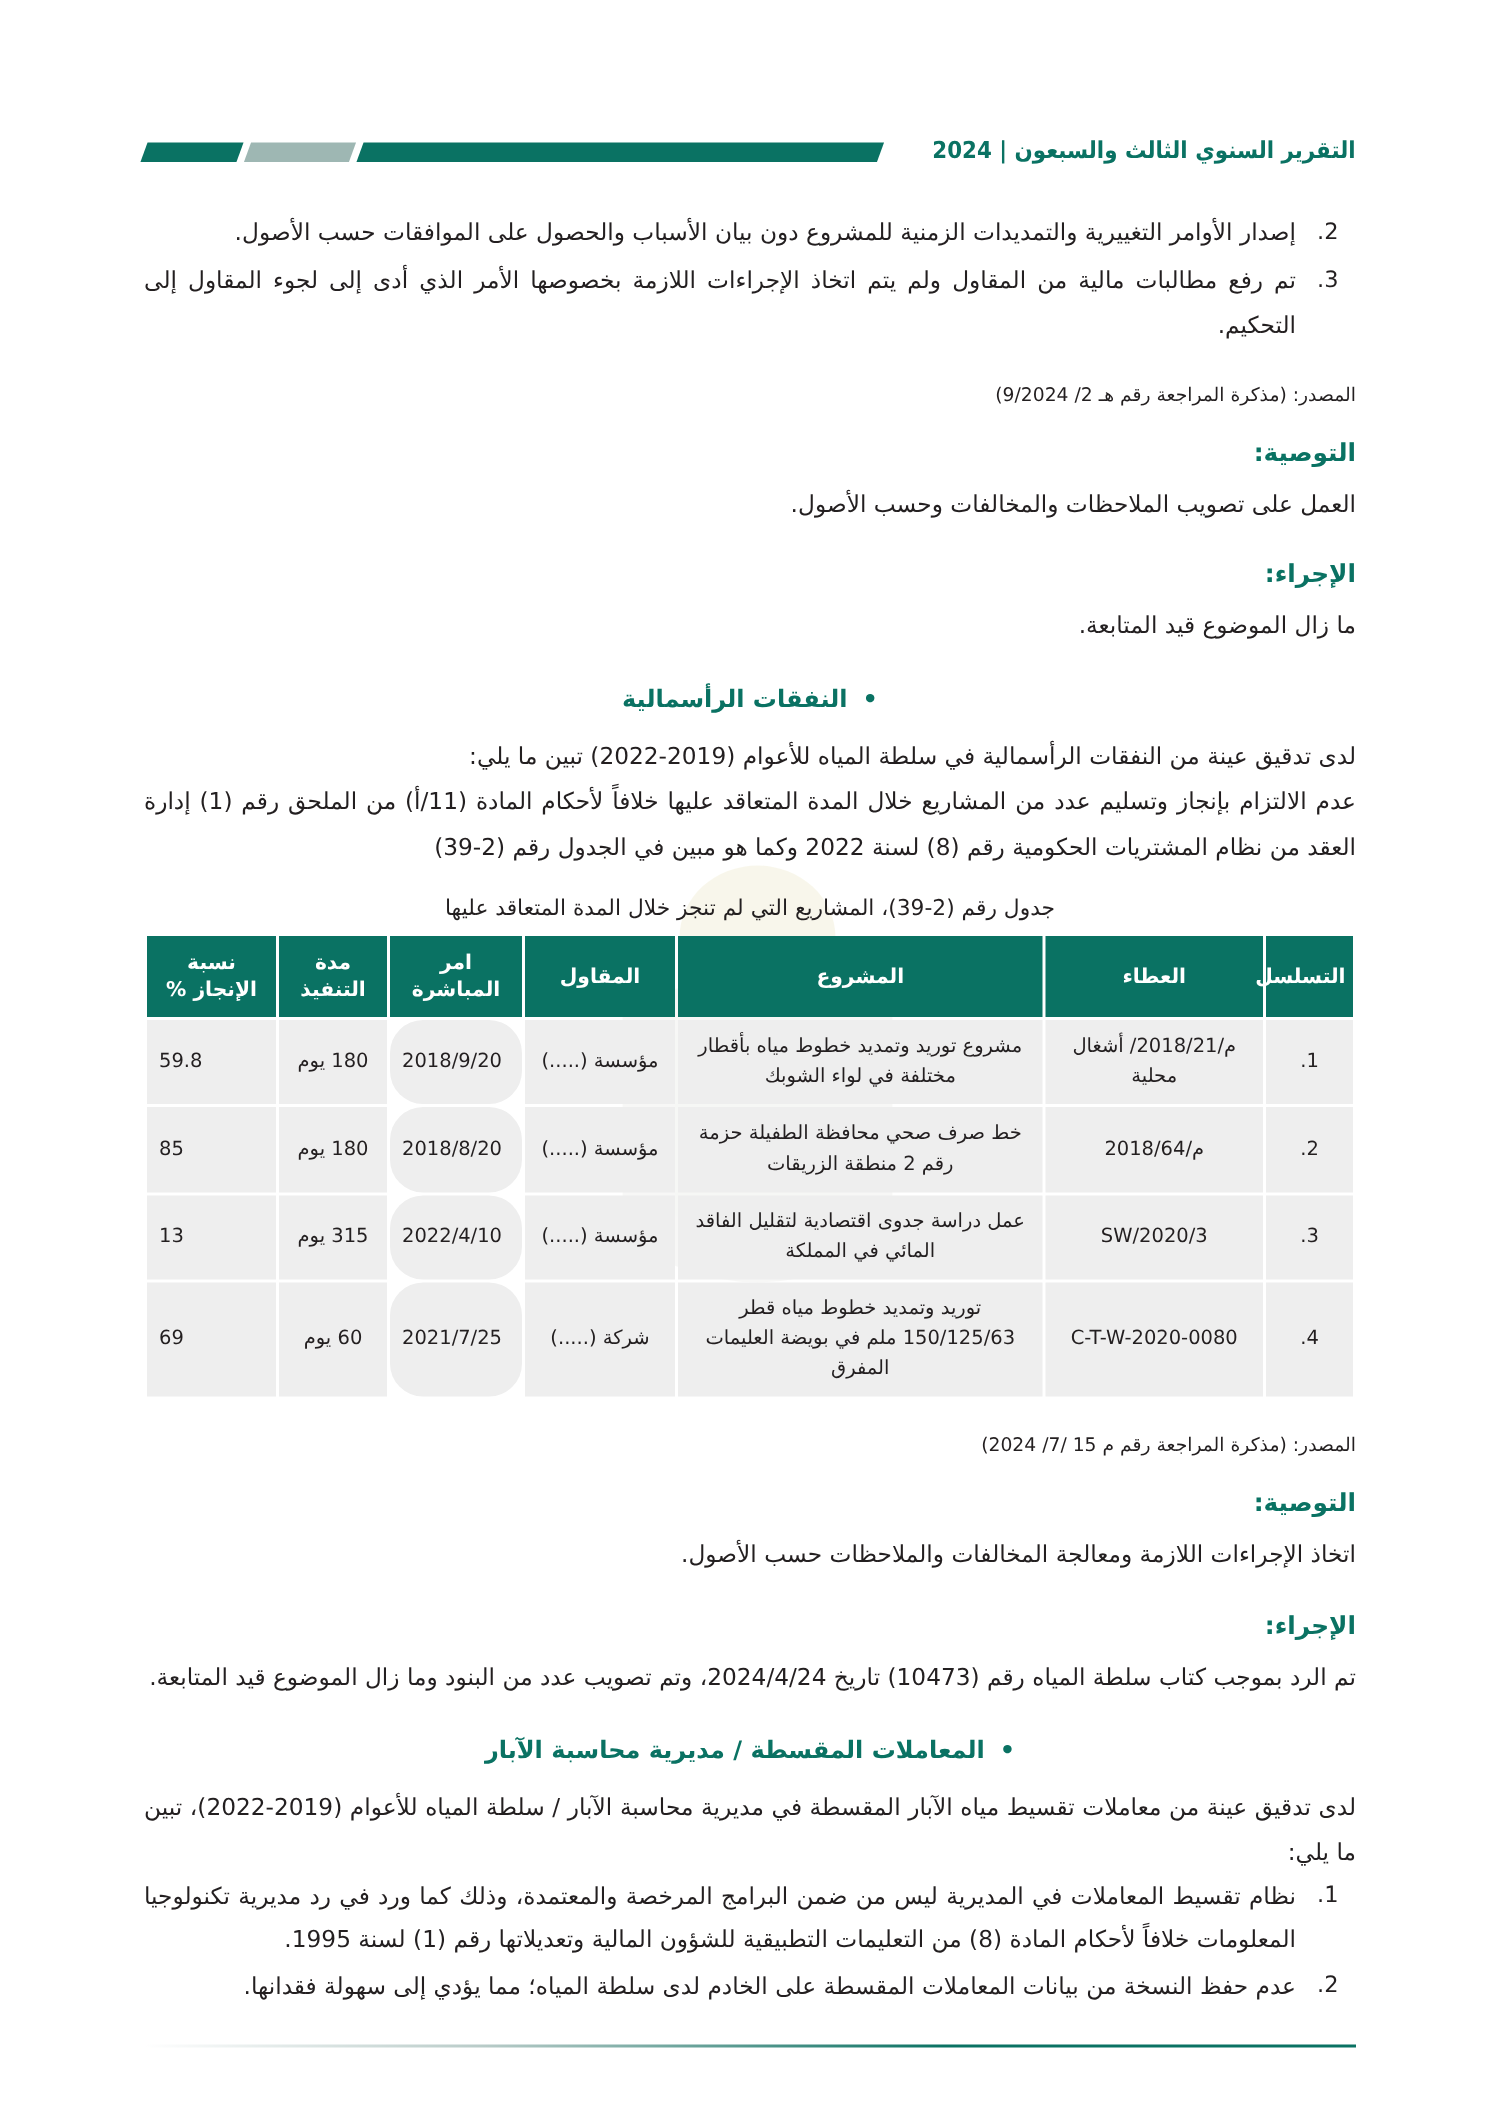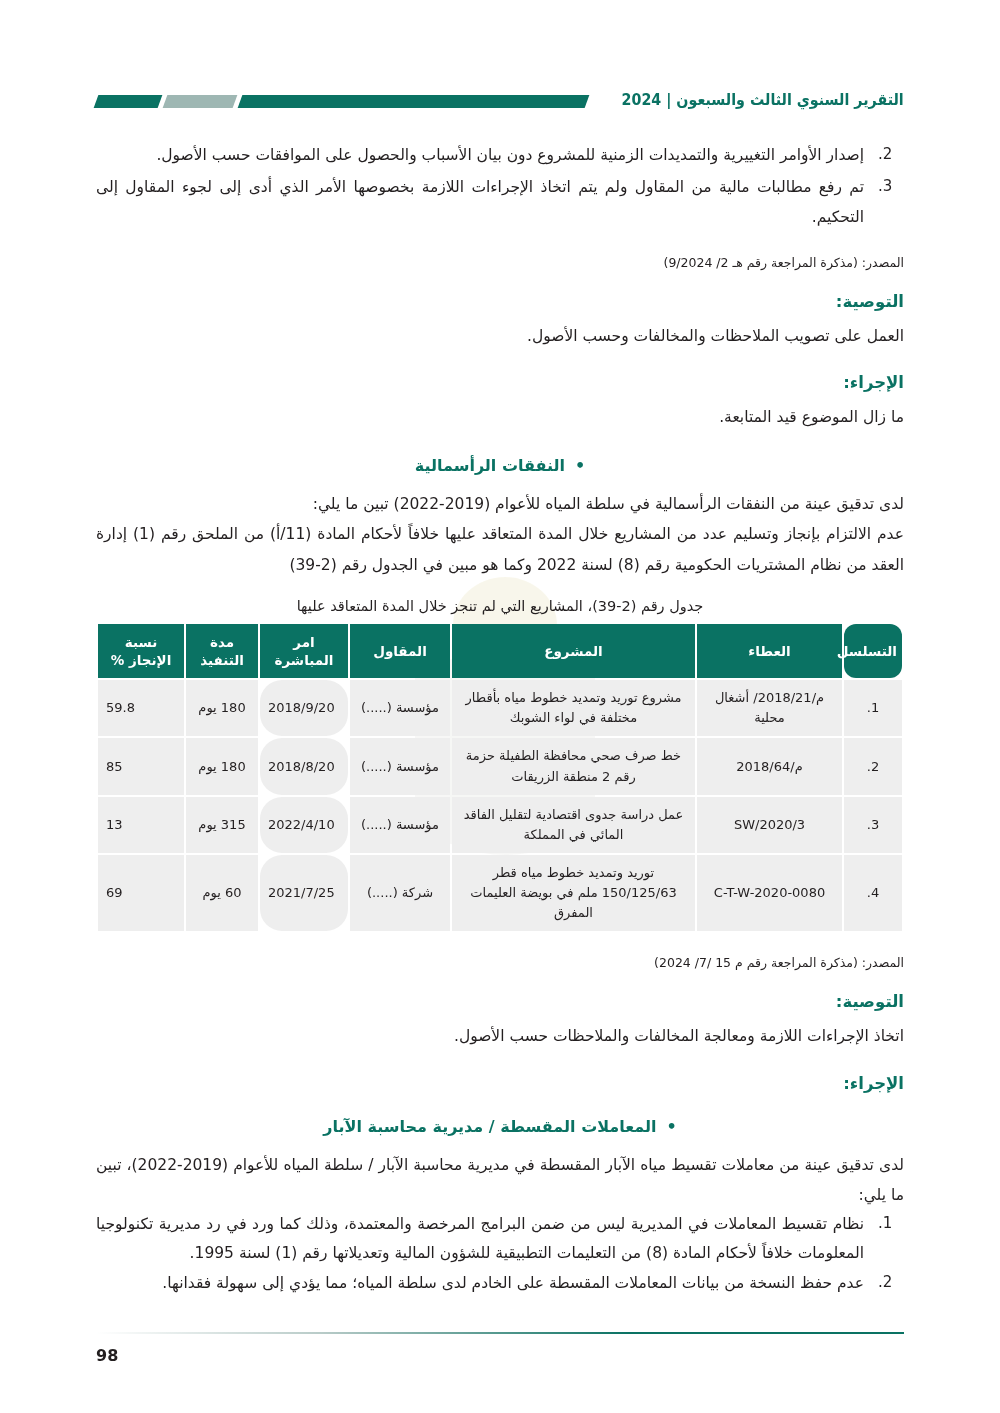--- a/index.html
+++ b/index.html
@@ -186,21 +186,21 @@
     box-sizing: border-box;
   }
   td.c-seq { text-align: center; width: 58px; direction: ltr; }
   td.c-tender { text-align: center; }
   td.c-project { text-align: center; }
   td.c-contractor { text-align: center; }
   td.c-order { direction: ltr; border-radius: 22px; }
   td.c-duration { text-align: center; }
   td.c-pct { text-align: left; direction: ltr; padding-left: 14px; }
 
-  th.h-seq { width: 58px; border-radius: 12px; }
+  th.h-seq { width: 58px; }
   th.h-tender { width: 145px; }
   th.h-project { width: auto; }
   th.h-contractor { width: 100px; }
   th.h-order { width: 88px; }
   th.h-duration { width: 72px; }
   th.h-pct { width: 86px; }
 
   
   .page-footer {
     position: absolute;
@@ -325,20 +325,21 @@
         </tr>
       </tbody>
     </table>
 
     <div class="source-note">المصدر: (مذكرة المراجعة رقم م 15 /7/ 2024)</div>
 
     <div class="sec-head">التوصية:</div>
     <p class="para">اتخاذ الإجراءات اللازمة ومعالجة المخالفات والملاحظات حسب الأصول.</p>
 
     <div class="sec-head">الإجراء:</div>
+    <p class="para">تم الرد بموجب كتاب سلطة المياه رقم (10473) تاريخ 2024/4/24، وتم تصويب عدد من البنود وما زال الموضوع قيد المتابعة.</p>
 
     <div class="bullet-head">
       <span class="dot">•</span>
       <span>المعاملات المقسطة / مديرية محاسبة الآبار</span>
     </div>
 
     <p class="para">لدى تدقيق عينة من معاملات تقسيط مياه الآبار المقسطة في مديرية محاسبة الآبار / سلطة المياه للأعوام (2019-2022)، تبين ما يلي:</p>
 
     <ul class="num-list">
       <li class="num-item tight">
@@ -348,16 +349,15 @@
       <li class="num-item tight">
         <span class="marker">.2</span>
         <span class="body">عدم حفظ النسخة من بيانات المعاملات المقسطة على الخادم لدى سلطة المياه؛ مما يؤدي إلى سهولة فقدانها.</span>
       </li>
     </ul>
 
   </div>
 
   <div class="page-footer">
     <div class="footer-rule"></div>
-    <div class="footer-pageno">98</div>
   </div>
 
 </div>
 
 </body></html>

